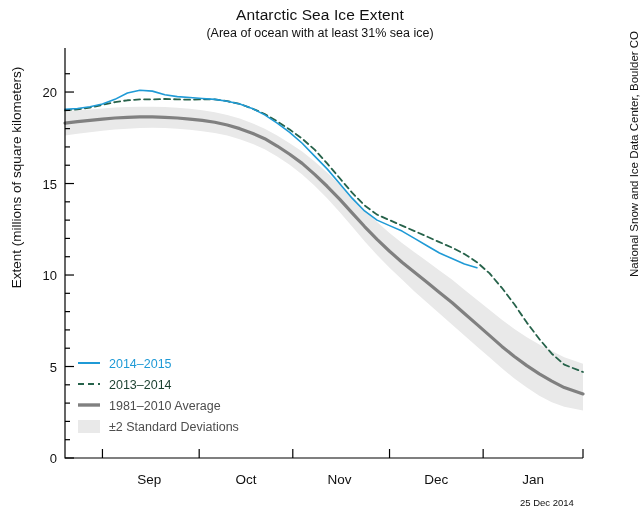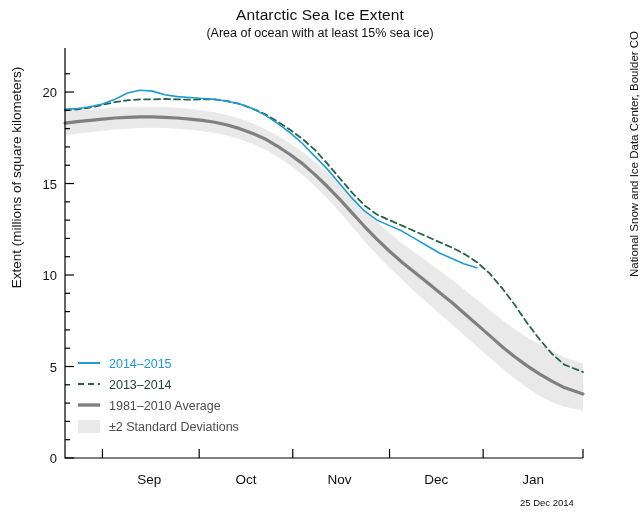--- a/index.html
+++ b/index.html
@@ -27,21 +27,21 @@
   .month-label{font-size:13.5px;fill:#111;font-family:"Liberation Sans","DejaVu Sans",sans-serif;}
   .legend-text{font-size:12.5px;font-family:"Liberation Sans","DejaVu Sans",sans-serif;}
 </style>
 </head>
 <body>
 
 <div id="figure">
 
   <div class="title-block">
     <div class="title-main">Antarctic Sea Ice Extent</div>
-    <div class="title-sub">(Area of ocean with at least 15% sea ice)</div>
+    <div class="title-sub">(Area of ocean with at least 31% sea ice)</div>
   </div>
 
   <div class="ylabel">Extent (millions of square kilometers)</div>
   <div class="credit">National Snow and Ice Data Center, Boulder CO</div>
   <div class="datestamp">25 Dec 2014</div>
 
   <svg id="plot" width="640" height="519">
       <path d="M65.00,111.25 L77.48,110.33 L89.96,109.42 L102.45,108.50 L114.93,107.59 L127.41,107.04 L139.89,106.67 L152.37,106.67 L164.86,107.04 L177.34,107.77 L189.82,108.87 L202.30,110.33 L214.78,112.16 L227.27,114.91 L239.75,118.57 L252.23,123.14 L264.71,128.63 L277.19,135.58 L289.67,143.27 L302.16,151.50 L314.64,161.57 L327.12,172.55 L339.60,184.44 L352.08,197.25 L364.57,210.06 L377.05,221.95 L389.53,232.93 L402.01,243.00 L414.49,252.14 L426.98,261.29 L439.46,270.44 L451.94,279.59 L464.42,289.66 L476.90,299.72 L489.39,309.78 L501.87,319.85 L514.35,329.00 L526.83,337.23 L539.31,344.55 L551.80,350.96 L564.28,357.36 L583.00,363.76 L583.00,410.42 L564.28,406.76 L551.80,402.19 L539.31,395.79 L526.83,387.55 L514.35,378.40 L501.87,368.34 L489.39,357.36 L476.90,346.38 L464.42,335.40 L451.94,324.42 L439.46,313.44 L426.98,302.46 L414.49,291.49 L402.01,279.59 L389.53,267.70 L377.05,254.89 L364.57,241.17 L352.08,226.53 L339.60,211.89 L327.12,198.16 L314.64,185.72 L302.16,174.38 L289.67,164.86 L277.19,156.44 L264.71,149.13 L252.23,143.64 L239.75,139.24 L227.27,135.58 L214.78,133.02 L202.30,131.19 L189.82,129.73 L177.34,128.63 L164.86,127.90 L152.37,127.72 L139.89,127.90 L127.41,128.63 L114.93,129.55 L102.45,130.83 L89.96,132.29 L77.48,133.75 L65.00,135.58 Z" fill="#e9e9e9" stroke="none"></path>
       <path d="M65.00,123.14 L77.48,121.68 L89.96,120.40 L102.45,119.12 L114.93,118.02 L127.41,117.29 L139.89,116.92 L152.37,116.92 L164.86,117.29 L177.34,118.02 L189.82,119.12 L202.30,120.40 L214.78,122.23 L227.27,124.97 L239.75,128.63 L252.23,133.21 L264.71,138.70 L277.19,146.01 L289.67,154.25 L302.16,163.40 L314.64,174.38 L327.12,186.27 L339.60,199.08 L352.08,212.80 L364.57,226.53 L377.05,239.34 L389.53,251.23 L402.01,262.21 L414.49,272.27 L426.98,282.34 L439.46,292.40 L451.94,302.46 L464.42,313.44 L476.90,324.42 L489.39,335.40 L501.87,346.38 L514.35,356.44 L526.83,365.59 L539.31,373.83 L551.80,381.15 L564.28,387.55 L583.00,393.96" fill="none" stroke="#808080" stroke-width="3.2" stroke-linejoin="round" stroke-linecap="round"></path>
       <path d="M65.00,110.33 L77.48,109.42 L89.96,107.59 L102.45,104.84 L114.93,102.10 L127.41,100.27 L139.89,99.35 L152.37,99.35 L164.86,98.99 L177.34,99.35 L189.82,99.72 L202.30,99.35 L214.78,99.35 L227.27,101.18 L239.75,103.93 L252.23,108.50 L264.71,113.99 L277.19,121.31 L289.67,129.55 L302.16,138.70 L314.64,149.67 L327.12,163.40 L339.60,178.04 L352.08,192.68 L364.57,205.48 L377.05,214.63 L389.53,220.12 L402.01,225.61 L414.49,231.10 L426.98,236.59 L439.46,242.08 L451.94,247.57 L464.42,253.97 L476.90,262.21 L489.39,273.19 L501.87,287.83 L514.35,304.29 L526.83,322.59 L539.31,339.06 L551.80,353.70 L564.28,364.68 L583.00,372.00" fill="none" stroke="#26624a" stroke-width="1.8" stroke-linejoin="round" stroke-linecap="round" stroke-dasharray="6,4"></path>

